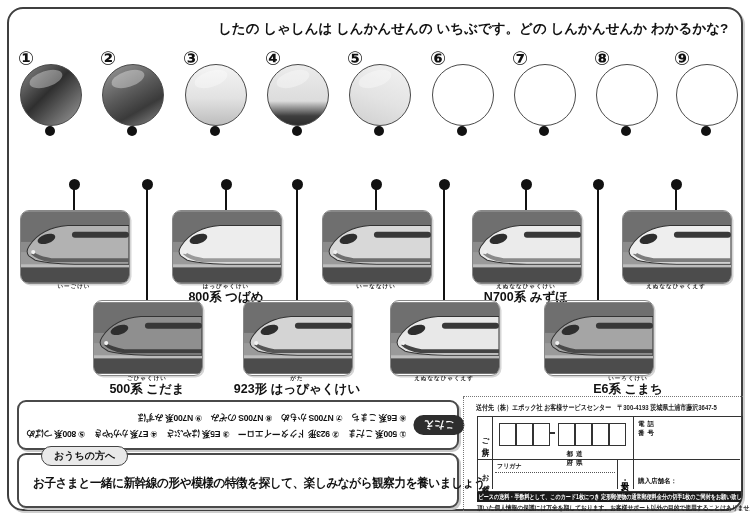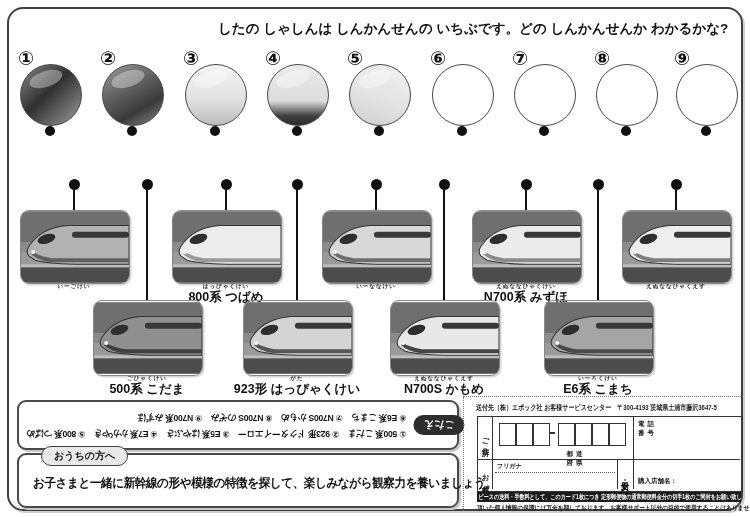--- a/index.html
+++ b/index.html
@@ -274,37 +274,36 @@
           <rect x="0" y="52" width="106" height="3" fill="#bdbdbd"></rect>
           <path d="M106 14 L46 14 Q20 16 8 34 Q4 40 8 44 L14 48 Q30 52 60 52 L106 52 Z" fill="#e8e8e8" stroke="#333" stroke-width="1"></path>
           <rect x="50" y="20" width="56" height="6" rx="3" fill="#383838"></rect>
           <path d="M106 46 L30 46 Q18 44 12 40 L10 42 Q16 48 30 50 L106 50 Z" fill="#444444"></path>
           <ellipse cx="25" cy="27" rx="9" ry="4.5" fill="#2e2e2e" transform="rotate(-18 25 27)"></ellipse>
           <circle cx="12" cy="40" r="2" fill="#f0f0f0"></circle>
         </svg>
       </div>
       <div class="plabel" style="left: 369px; top: 376px; width: 150px;">
         <span class="furi">えぬななひゃくえす</span>
-        <span class="main"><span>N700S</span> <span>かもめ</span></span>
       </div>
       <div class="photo" style="left: 544px; top: 300px; height: 74px;">
         <svg width="108" height="74" viewBox="0 0 106 70" xmlns="http://www.w3.org/2000/svg">
           <rect x="0" y="0" width="106" height="70" fill="#9a9a9a"></rect>
           <rect x="0" y="0" width="106" height="34" fill="#6f6f6f"></rect>
           <rect x="0" y="30" width="106" height="10" fill="#8b8b8b"></rect>
           <rect x="0" y="54" width="106" height="16" fill="#4c4c4c"></rect>
           <rect x="0" y="52" width="106" height="3" fill="#bdbdbd"></rect>
           <path d="M106 14 L46 14 Q20 16 8 34 Q4 40 8 44 L14 48 Q30 52 60 52 L106 52 Z" fill="#a5a5a5" stroke="#333" stroke-width="1"></path>
           <rect x="50" y="20" width="56" height="6" rx="3" fill="#383838"></rect>
           <path d="M106 46 L30 46 Q18 44 12 40 L10 42 Q16 48 30 50 L106 50 Z" fill="#4a4a4a"></path>
           <ellipse cx="25" cy="27" rx="9" ry="4.5" fill="#2e2e2e" transform="rotate(-18 25 27)"></ellipse>
           <circle cx="12" cy="40" r="2" fill="#f0f0f0"></circle>
         </svg>
       </div>
-      <div class="plabel" style="left: 523px; top: 376px; width: 150px;">
+      <div class="plabel" style="left: 553px; top: 376px; width: 150px;">
         <span class="furi">いーろくけい</span>
         <span class="main"><span>E6系</span> <span>こまち</span></span>
       </div>
     </div>
 
   <div class="ansbox">
     <div class="ans-inner">
       <span class="ans-badge">こたえ</span>
       <span class="ans-lines">
         <span class="ans-line">① 500系 こだま　② 923形 ドクターイエロー　③ E5系 はやぶさ　④ E7系 かがやき　⑤ 800系 つばめ</span>

